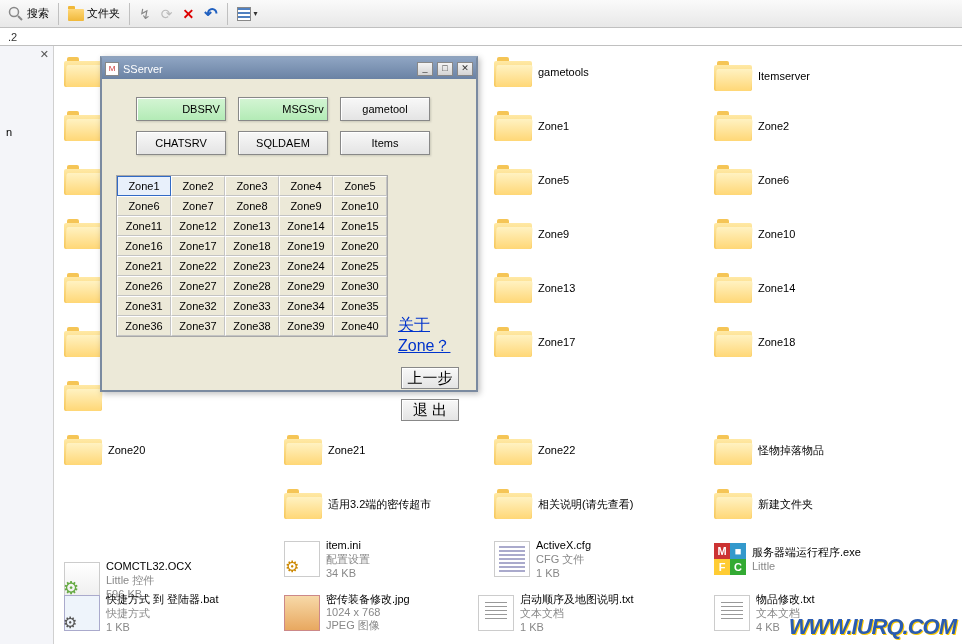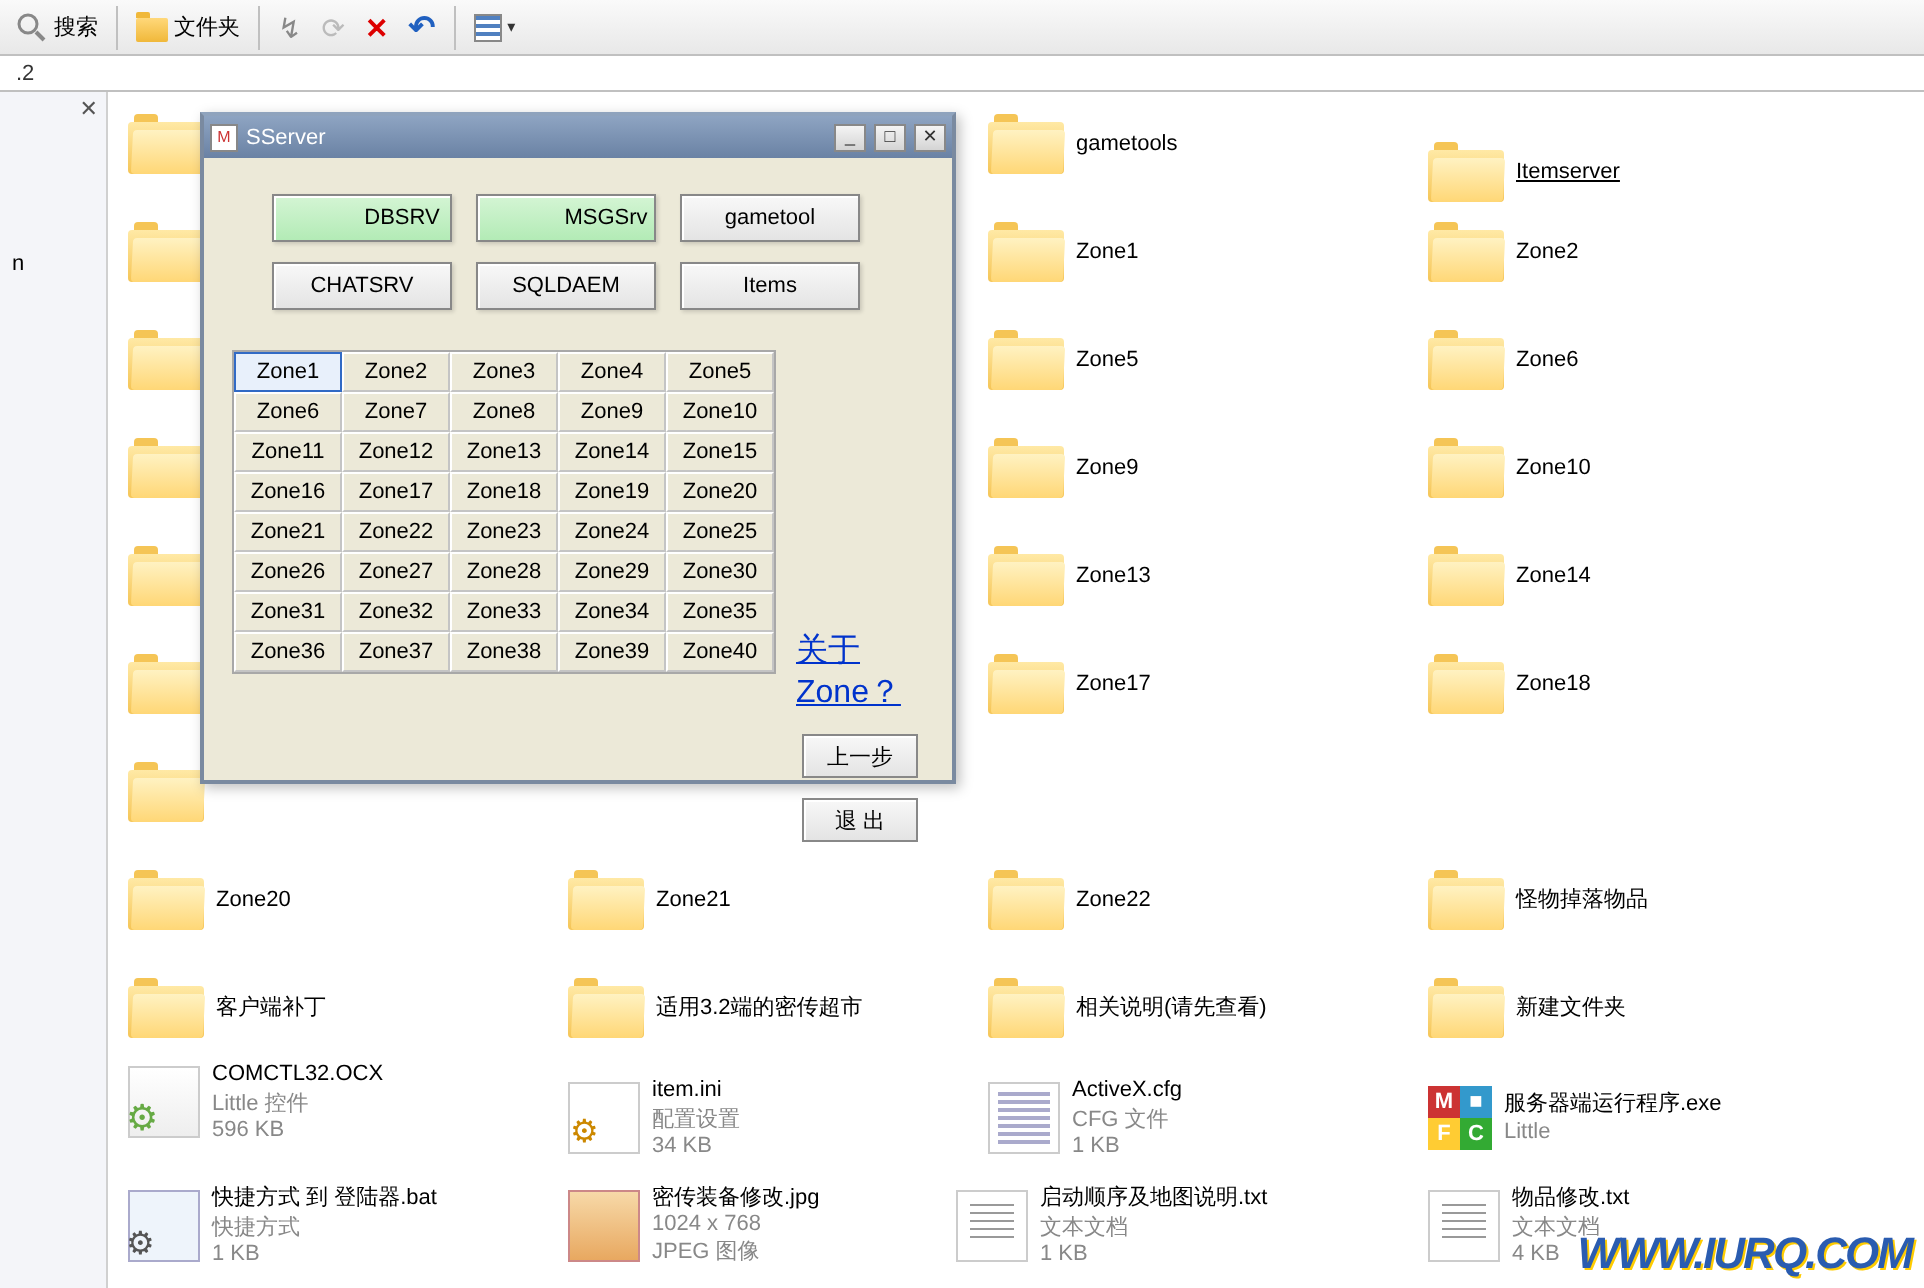--- a/index.html
+++ b/index.html
@@ -65,21 +65,21 @@
 .srv-btn { width:90px; height:24px; border:1px solid #888; background: linear-gradient(#f8f8f8,#e4e4e4); font-size:11px; cursor:pointer; box-shadow: 1px 1px 0 #fff inset, 1px 1px 2px rgba(0,0,0,0.15); }
 .srv-btn.green { background: linear-gradient(#d4f5d4,#b3ebb6); padding-left: 40px; }
 
 .zone-frame { margin: 8px 14px 0 14px; border:1px solid #a8a8a8; padding:0; background:#ece9d8; box-shadow: inset 1px 1px 0 #fff; width: 272px; }
 .zone-row { display:flex; }
 .zone-cell { flex:1; text-align:center; font-size:11px; padding:3px 0; border:1px solid #fff; border-right-color:#c4c4c4; border-bottom-color:#c4c4c4; background:#ece9d8; cursor:pointer; }
 .zone-cell.sel { border:1px solid #316ac5; background:#e8f0fb; }
 
 .side-links { position:absolute; right:14px; top:236px; width:64px; display:flex; flex-direction:column; align-items:center; gap:10px; }
 .side-links a { color:#0033cc; text-decoration:underline; font-size:16px; cursor:pointer; }
-.side-btn { width:58px; height:22px; border:1px solid #888; background:linear-gradient(#f8f8f8,#e4e4e4); font-size:11px; cursor:pointer; box-shadow: 1px 1px 0 #fff inset; }
+.side-btn { width:58px; height:22px; border:1px solid #888; background:linear-gradient(#f8f8f8,#e4e4e4); font-size:15px; cursor:pointer; box-shadow: 1px 1px 0 #fff inset; }
 
 .watermark { position:absolute; right:6px; bottom:4px; font-size:22px; font-weight:bold; font-style:italic; color:#2a5cb0; text-shadow: 1px 1px 0 #fc0, -1px -1px 0 #fff; letter-spacing:-1px; z-index:5; }
 </style>
 </head>
 <body>
 
 <div class="toolbar">
   <div class="tb-btn">
     <span class="tb-icon" style="position:relative;">
       <svg width="16" height="16">
@@ -134,21 +134,21 @@
           <div class="lbl"></div>
         </div>
         <div class="item" style="left: 430px; top: 0px;">
           <div class="big-folder">
             <div class="tab"></div>
             <div class="back"></div>
             <div class="front"></div>
           </div>
           <div class="lbl">gametools</div>
         </div>
-        <div class="item" style="left: 650px; top: 14px; text-decoration: underline;">
+        <div class="item" style="left: 650px; top: 4px;">
           <div class="big-folder">
             <div class="tab"></div>
             <div class="back"></div>
             <div class="front"></div>
           </div>
           <div class="lbl">Itemserver</div>
         </div>
         <div class="item" style="left: 0px; top: 54px;">
           <div class="big-folder">
             <div class="tab"></div>
@@ -302,28 +302,20 @@
           <div class="lbl">Zone22</div>
         </div>
         <div class="item" style="left: 650px; top: 378px;">
           <div class="big-folder">
             <div class="tab"></div>
             <div class="back"></div>
             <div class="front"></div>
           </div>
           <div class="lbl">怪物掉落物品</div>
         </div>
-        <div class="item" style="left: 0px; top: 432px;">
-          <div class="big-folder">
-            <div class="tab"></div>
-            <div class="back"></div>
-            <div class="front"></div>
-          </div>
-          <div class="lbl">客户端补丁</div>
-        </div>
         <div class="item" style="left: 220px; top: 432px;">
           <div class="big-folder">
             <div class="tab"></div>
             <div class="back"></div>
             <div class="front"></div>
           </div>
           <div class="lbl">适用3.2端的密传超市</div>
         </div>
         <div class="item" style="left: 430px; top: 432px;">
           <div class="big-folder">
@@ -334,21 +326,21 @@
           <div class="lbl">相关说明(请先查看)</div>
         </div>
         <div class="item" style="left: 650px; top: 432px;">
           <div class="big-folder">
             <div class="tab"></div>
             <div class="back"></div>
             <div class="front"></div>
           </div>
           <div class="lbl">新建文件夹</div>
         </div>
-        <div class="item" style="left: 0px; top: 478px;">
+        <div class="item" style="left: 0px; top: 507px;">
           <div class="file-icon fi-ocx" style="position:relative;"></div>
           <div>
             <div class="lbl">COMCTL32.OCX</div>
             <div class="sub">Little 控件</div>
             <div class="sub">596 KB</div>
           </div>
         </div>
         <div class="item" style="left: 220px; top: 486px;">
           <div class="file-icon fi-ini" style="position:relative;"></div>
           <div>

